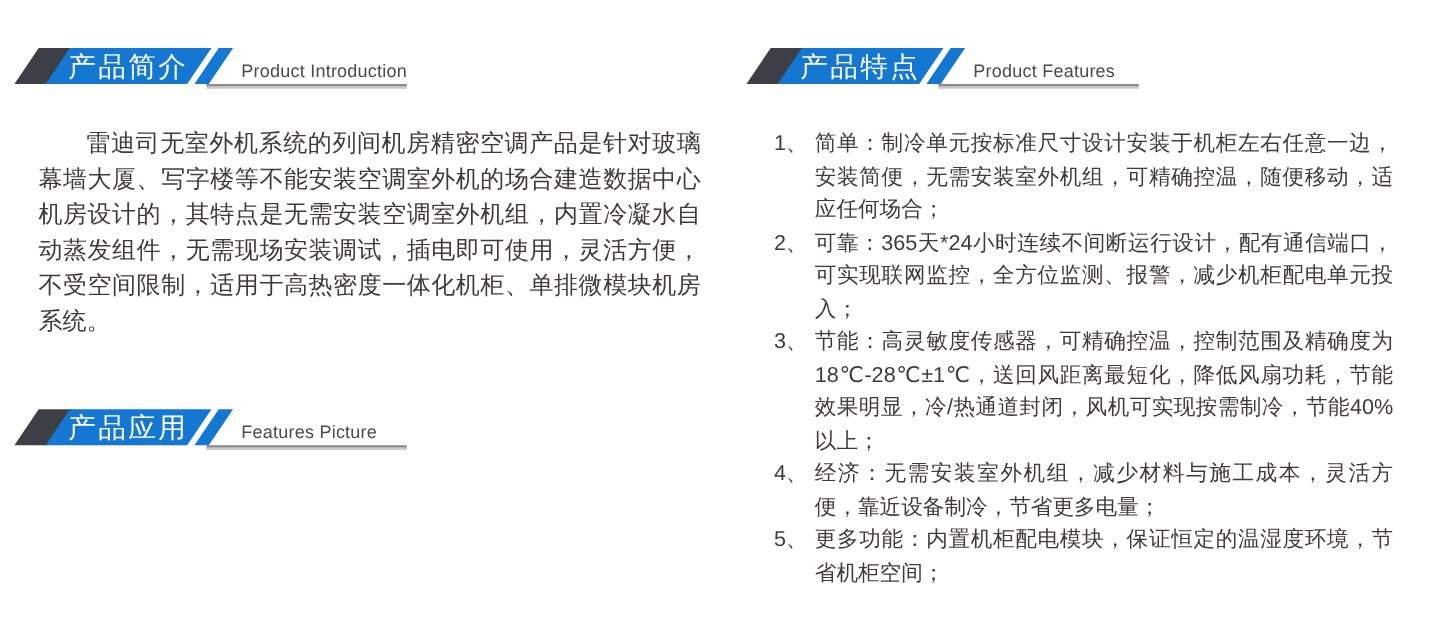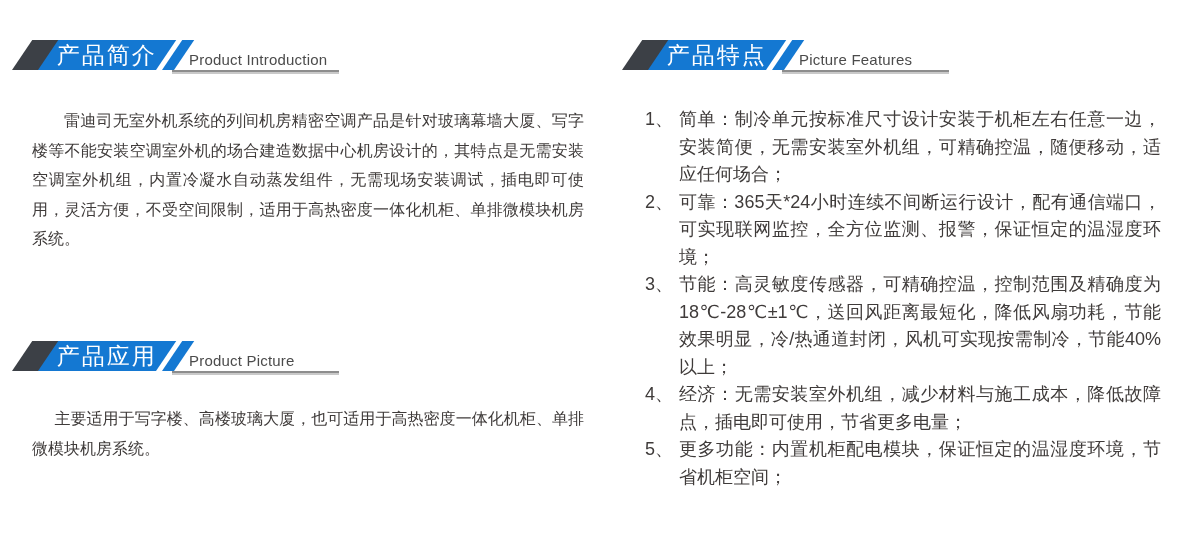--- a/index.html
+++ b/index.html
@@ -23,30 +23,30 @@
   }
   .slash-tail{
     position:absolute;left:150px;bottom:0;width:12px;height:30px;background:#1478d2;
     transform:skewX(-34deg);transform-origin:left bottom;
   }
   .cn-title{
     transform:skewX(34deg);color:#ffffff;font-size:23px;letter-spacing:2px;
     white-space:nowrap;line-height:1;
   }
   .en-title{
-    position:absolute;left:177px;bottom:2px;font-size:15px;color:#4b4b4b;
+    position:absolute;left:189px;bottom:2px;font-size:15px;color:#4b4b4b;
     white-space:nowrap;letter-spacing:0.2px;
   }
   .title-underline{
     position:absolute;left:160px;top:30px;width:167px;height:2px;
     background:#8d8d8d;box-shadow:0 2px 0 #c9c9c9;
   }
   
   .para{
-    position:absolute;left:32px;width:552px;font-size:16px;line-height:29.6px;
+    position:absolute;left:32px;width:552px;font-size:20px;line-height:29.6px;
     color:#3f3b3a;text-align:justify;
   }
   .para-intro{top:106px;text-indent:2em;}
   .para-app{top:404px;text-indent:1.4em;}
   
   .features{position:absolute;left:645px;top:106px;width:516px;}
   .feat-item{
     display:flex;font-size:18px;line-height:27.5px;color:#3f3b3a;text-align:justify;
   }
   .feat-num{flex:0 0 34px;white-space:nowrap;}
@@ -68,52 +68,51 @@
   </div>
 
   <div class="para para-intro">雷迪司无室外机系统的列间机房精密空调产品是针对玻璃幕墙大厦、写字楼等不能安装空调室外机的场合建造数据中心机房设计的，其特点是无需安装空调室外机组，内置冷凝水自动蒸发组件，无需现场安装调试，插电即可使用，灵活方便，不受空间限制，适用于高热密度一体化机柜、单排微模块机房系统。</div>
 
   <div class="banner banner-b2">
     <span class="slash-dark"></span>
     <span class="slash-blue">
       <span class="cn-title">产品应用</span>
     </span>
     <span class="slash-tail"></span>
-    <span class="en-title">Product Picture</span>
+    <span class="en-title">Features Picture</span>
     <span class="title-underline"></span>
   </div>
 
-  <div class="para para-app">主要适用于写字楼、高楼玻璃大厦，也可适用于高热密度一体化机柜、单排微模块机房系统。</div>
 
   <div class="banner banner-b3">
     <span class="slash-dark"></span>
     <span class="slash-blue">
       <span class="cn-title">产品特点</span>
     </span>
     <span class="slash-tail"></span>
-    <span class="en-title">Picture Features</span>
+    <span class="en-title">Product Features</span>
     <span class="title-underline"></span>
   </div>
 
   <div class="features">
     <div class="feat-item">
       <span class="feat-num">1、</span>
       <span class="feat-text">简单：制冷单元按标准尺寸设计安装于机柜左右任意一边，安装简便，无需安装室外机组，可精确控温，随便移动，适应任何场合；</span>
     </div>
     <div class="feat-item">
       <span class="feat-num">2、</span>
-      <span class="feat-text">可靠：365天*24小时连续不间断运行设计，配有通信端口，可实现联网监控，全方位监测、报警，保证恒定的温湿度环境；</span>
+      <span class="feat-text">可靠：365天*24小时连续不间断运行设计，配有通信端口，可实现联网监控，全方位监测、报警，减少机柜配电单元投入；</span>
     </div>
     <div class="feat-item">
       <span class="feat-num">3、</span>
       <span class="feat-text">节能：高灵敏度传感器，可精确控温，控制范围及精确度为18℃-28℃±1℃，送回风距离最短化，降低风扇功耗，节能效果明显，冷/热通道封闭，风机可实现按需制冷，节能40%以上；</span>
     </div>
     <div class="feat-item">
       <span class="feat-num">4、</span>
-      <span class="feat-text">经济：无需安装室外机组，减少材料与施工成本，降低故障点，插电即可使用，节省更多电量；</span>
+      <span class="feat-text">经济：无需安装室外机组，减少材料与施工成本，灵活方便，靠近设备制冷，节省更多电量；</span>
     </div>
     <div class="feat-item">
       <span class="feat-num">5、</span>
       <span class="feat-text">更多功能：内置机柜配电模块，保证恒定的温湿度环境，节省机柜空间；</span>
     </div>
   </div>
 
 </div>
 
 </body></html>

